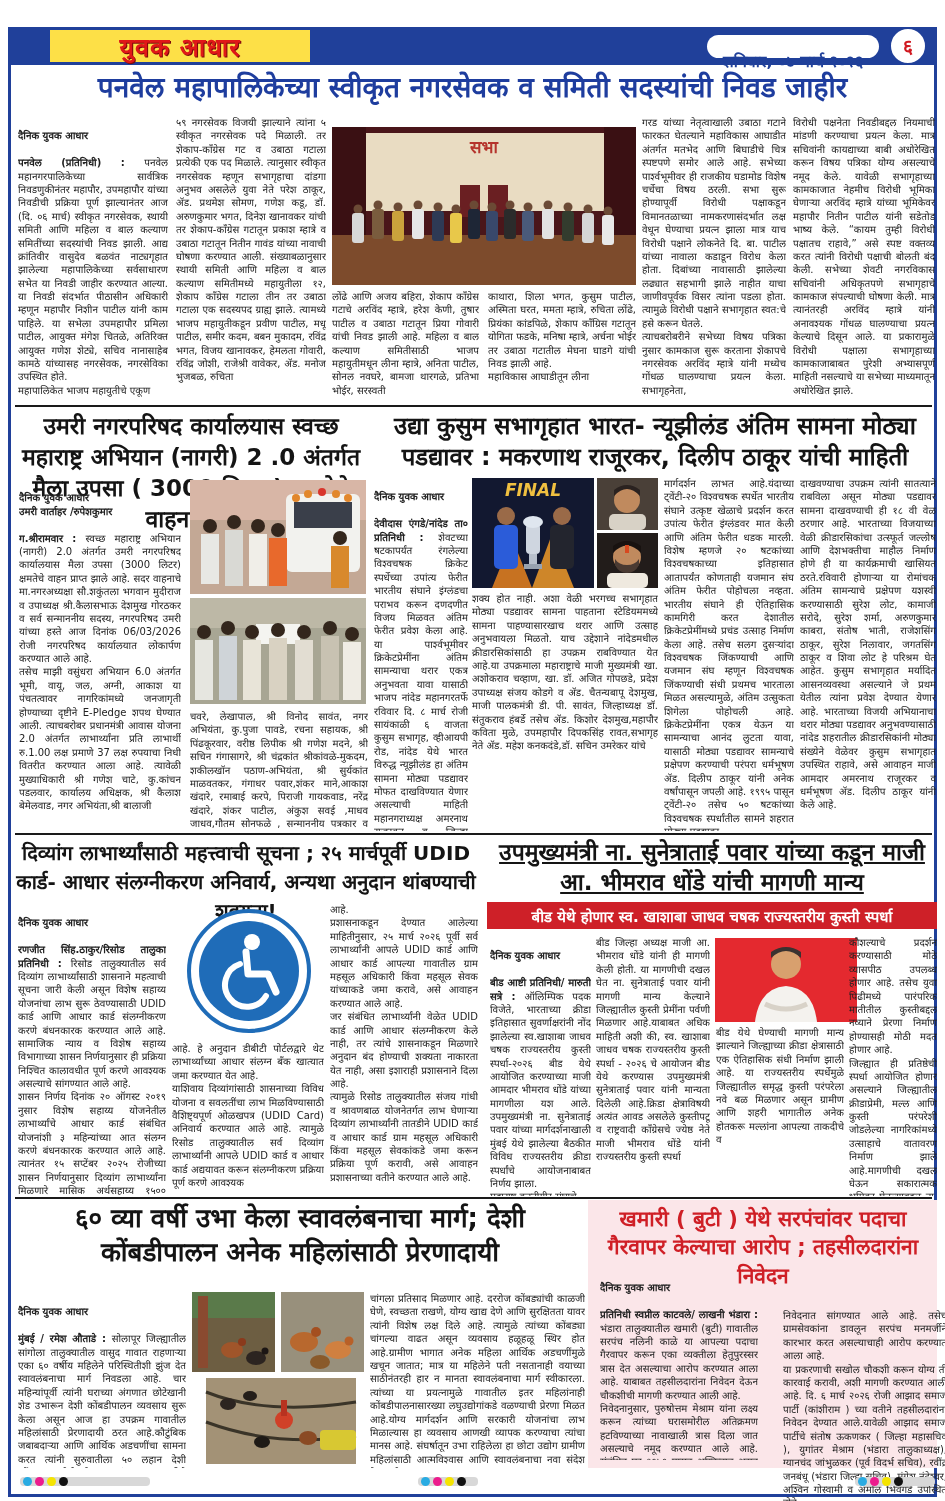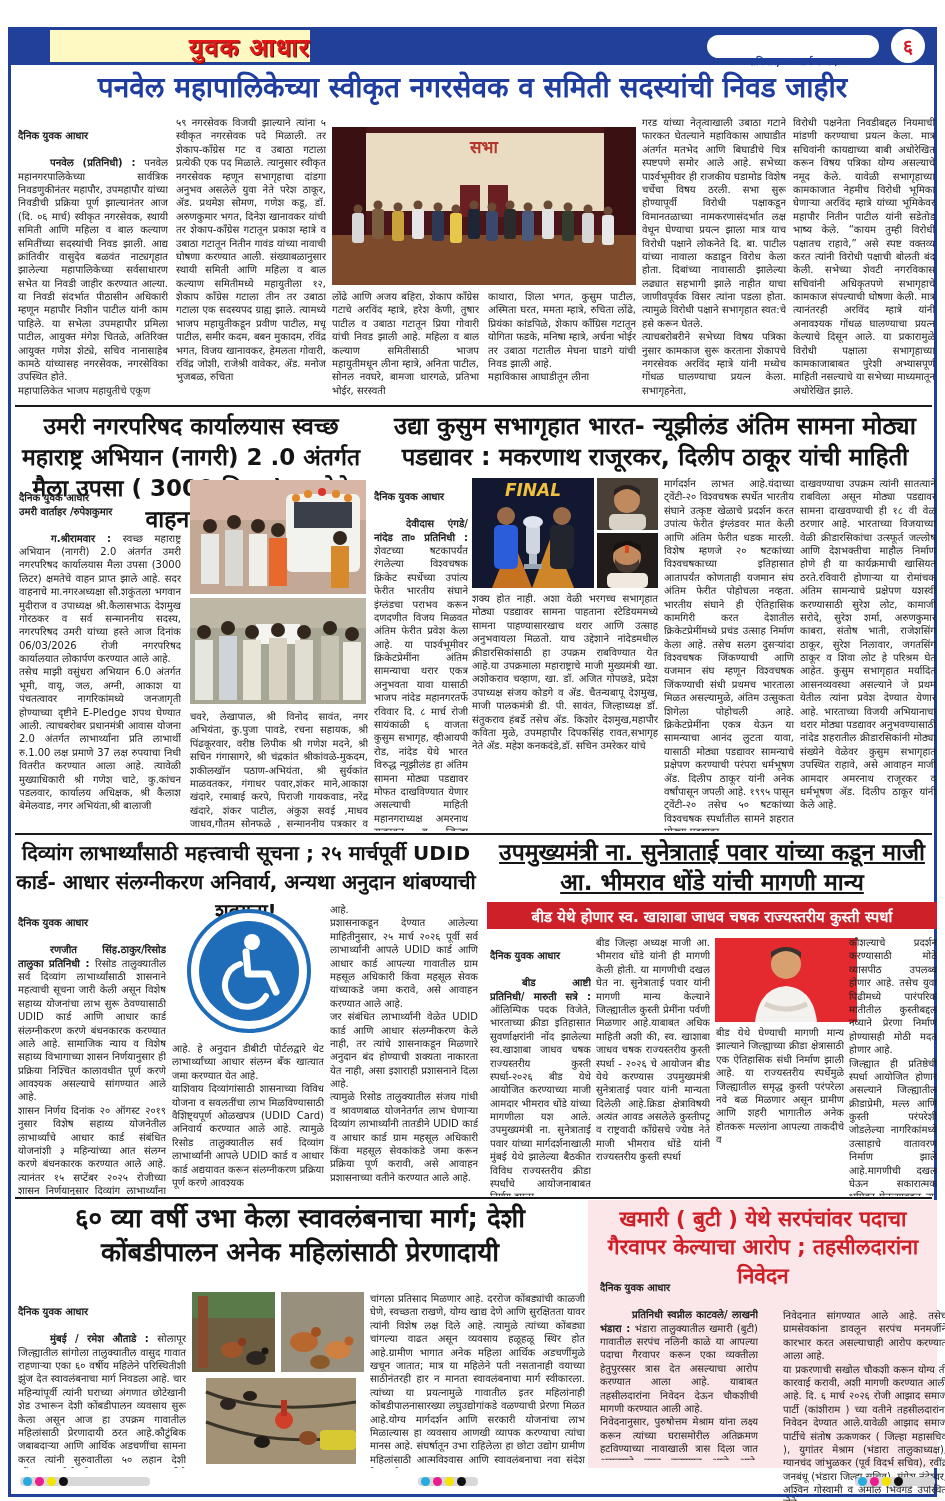--- a/index.html
+++ b/index.html
@@ -2,43 +2,43 @@
 <html lang="mr"><head>
 <meta charset="utf-8">
 <style>
   html,body{margin:0;padding:0;background:#9a9a9a;}
   #paper{position:relative;width:945px;height:1501px;background:#ffffff;overflow:hidden;
          font-family:"DejaVu Sans","Liberation Sans",sans-serif;color:#1c1c1c;}
   
   .frame-line{position:absolute;background:#20409a;}
   
   .banner{position:absolute;left:8px;top:27px;width:929px;height:38px;background:#20409a;}
-  .logo-box{position:absolute;left:42px;top:3px;width:260px;height:32px;background:#fef9c3;
-            display:flex;align-items:center;justify-content:flex-end;}
+  .logo-box{position:absolute;left:42px;top:3px;width:260px;height:32px;background:#fde047;
+            display:flex;align-items:center;justify-content:center;}
   .logo-text{font-size:25px;font-weight:bold;color:#e01818;letter-spacing:1px;
              text-shadow:1px 1px 0 #7a0a0a;}
   .date-pill{position:absolute;right:30px;top:8px;width:172px;height:23px;background:#ffffff;
              border-radius:12px;display:flex;align-items:center;justify-content:center;}
-  .date-text{font-size:10px;font-weight:bold;color:#20409a;margin-top:28px;}
+  .date-text{font-size:16px;font-weight:bold;color:#20409a;margin-top:28px;}
   .page-circle{position:absolute;right:10px;top:0px;width:38px;height:38px;border-radius:50%;
                background:#ffffff;border:2px solid #20409a;box-sizing:border-box;
                display:flex;align-items:center;justify-content:center;}
   .page-num{font-size:19px;font-weight:bold;color:#d01820;}
   
   .head-main{position:absolute;left:15px;top:72px;width:915px;text-align:center;
              font-size:28px;line-height:1.15;font-weight:bold;color:#1e3d9e;}
   .head-black{position:absolute;text-align:center;font-weight:bold;color:#141414;}
   .head-red{position:absolute;text-align:center;font-weight:bold;color:#cf1f26;}
   .sub-banner{position:absolute;background:#ce2028;color:#ffffff;font-weight:bold;
               display:flex;align-items:center;justify-content:center;}
   
   .col{position:absolute;text-align:justify;font-size:10px;line-height:1.34;color:#222;
        overflow:hidden;white-space:pre-line;}
   .byline{font-weight:bold;white-space:pre-line;}
-  .dl{font-weight:bold;margin-left:32px;}
+  .dl{font-weight:bold;}
   .divider{position:absolute;height:2px;background:#1a1a1a;}
   .photo{position:absolute;overflow:hidden;}
   .pink-box{position:absolute;background:#fbe6e9;}
   
   .reg{position:absolute;height:9px;background:#d8d8d8;border-radius:4px;display:flex;
        align-items:center;gap:3px;padding-left:3px;box-sizing:border-box;}
   .dot{width:9px;height:9px;border-radius:50%;}
 </style>
 </head>
 <body>

